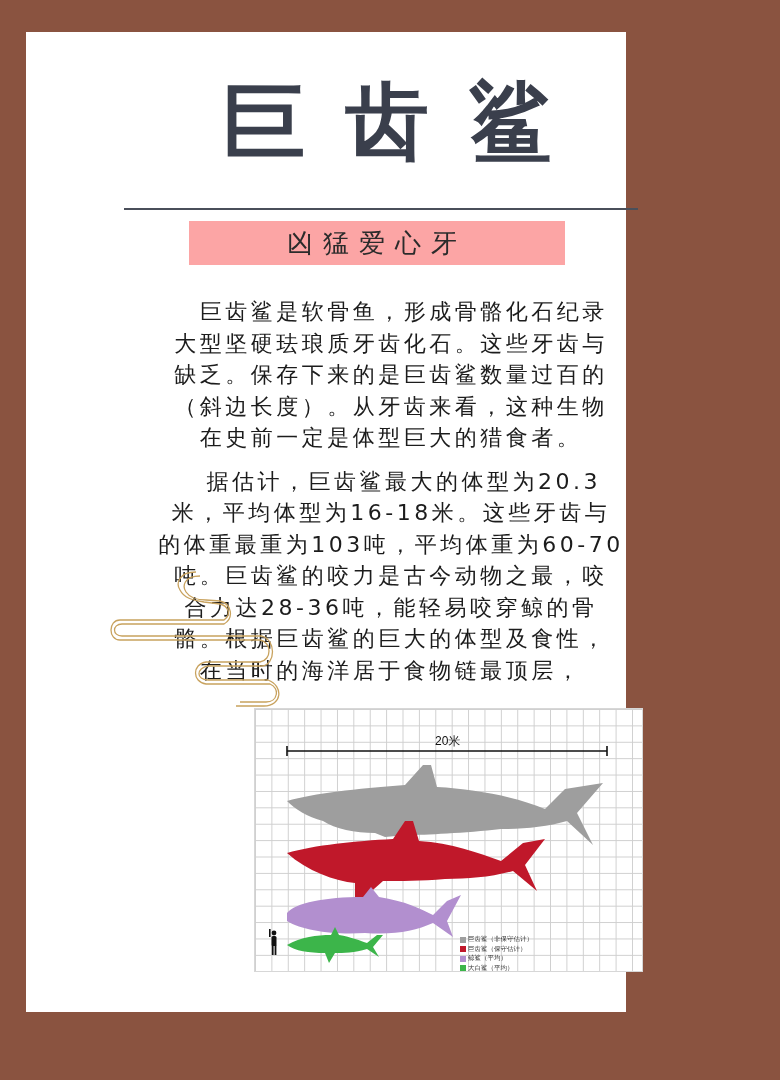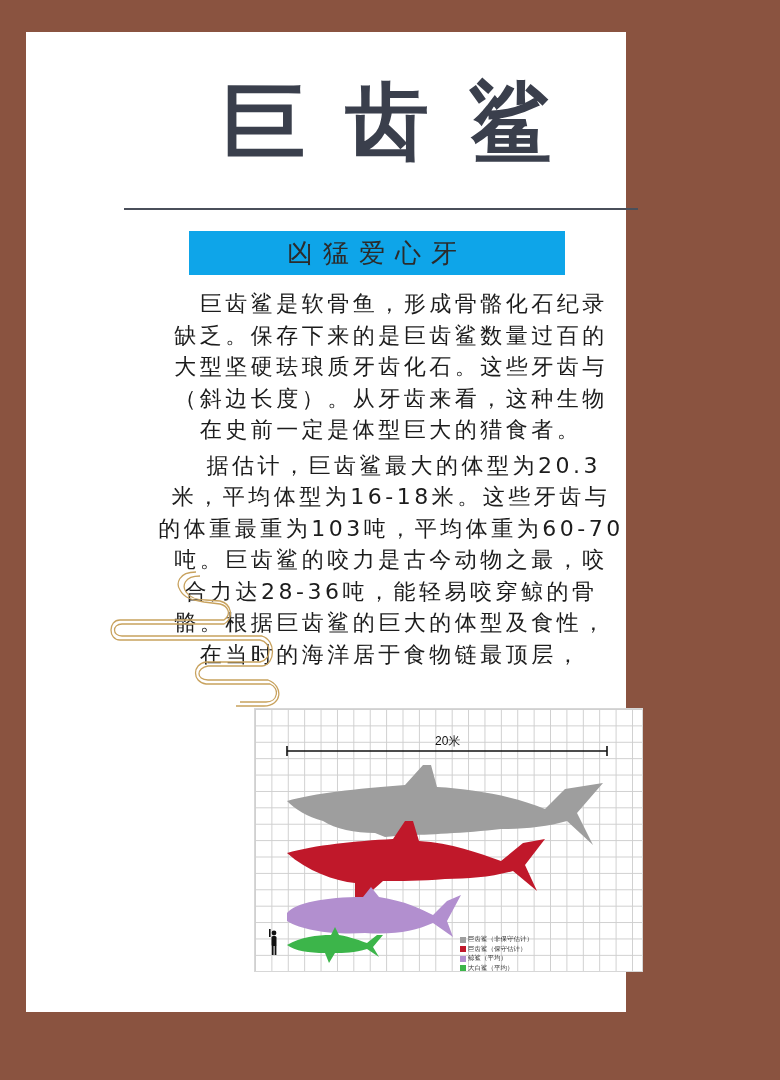--- a/index.html
+++ b/index.html
@@ -31,40 +31,39 @@
   .rule {
     position: absolute;
     left: 98px; top: 176px;
     width: 514px; height: 2px;
     background: #4a4f5a;
   }
   .subtitle-bar {
     position: absolute;
     left: 163px; top: 189px;
     width: 376px; height: 44px;
-    background: #0ea5e9;
+    background: #fca5a5;
     text-align: center;
     font-family: "DejaVu Serif", serif;
     font-size: 26px;
     letter-spacing: 10px;
     line-height: 44px;
     color: #2b2b2b;
-    margin-top: 10px;
   }
   .body-text {
     position: absolute;
     left: 100px; top: 252px;
     width: 530px;
     font-size: 22px;
     line-height: 31.5px;
     color: #1c1c1c;
     letter-spacing: 3.5px;
     text-align: center;
   }
-  .body-text p { margin: 4px; }
+  .body-text p { margin: 12px; }
   .body-text .line { display: block; white-space: nowrap; }
   .swirl {
     position: absolute;
     left: 74px; top: 538px;
     width: 200px; height: 160px;
     pointer-events: none;
   }
   .chart {
     position: absolute;
     left: 228px; top: 676px;
@@ -103,22 +102,22 @@
 
   <div class="rule"></div>
 
   <div class="subtitle-bar">
     <span>凶猛爱心牙</span>
   </div>
 
   <div class="body-text">
     <p>
       <span class="line">　巨齿鲨是软骨鱼，形成骨骼化石纪录</span>
+      <span class="line">大型坚硬珐琅质牙齿化石。这些牙齿与</span>
       <span class="line">缺乏。保存下来的是巨齿鲨数量过百的</span>
-      <span class="line">大型坚硬珐琅质牙齿化石。这些牙齿与</span>
       <span class="line">（斜边长度）。从牙齿来看，这种生物</span>
       <span class="line">在史前一定是体型巨大的猎食者。</span>
     </p>
     <p>
       <span class="line">　据估计，巨齿鲨最大的体型为20.3</span>
       <span class="line">米，平均体型为16-18米。这些牙齿与</span>
       <span class="line">的体重最重为103吨，平均体重为60-70</span>
       <span class="line">吨。巨齿鲨的咬力是古今动物之最，咬</span>
       <span class="line">合力达28-36吨，能轻易咬穿鲸的骨</span>
       <span class="line">骼。根据巨齿鲨的巨大的体型及食性，</span>

